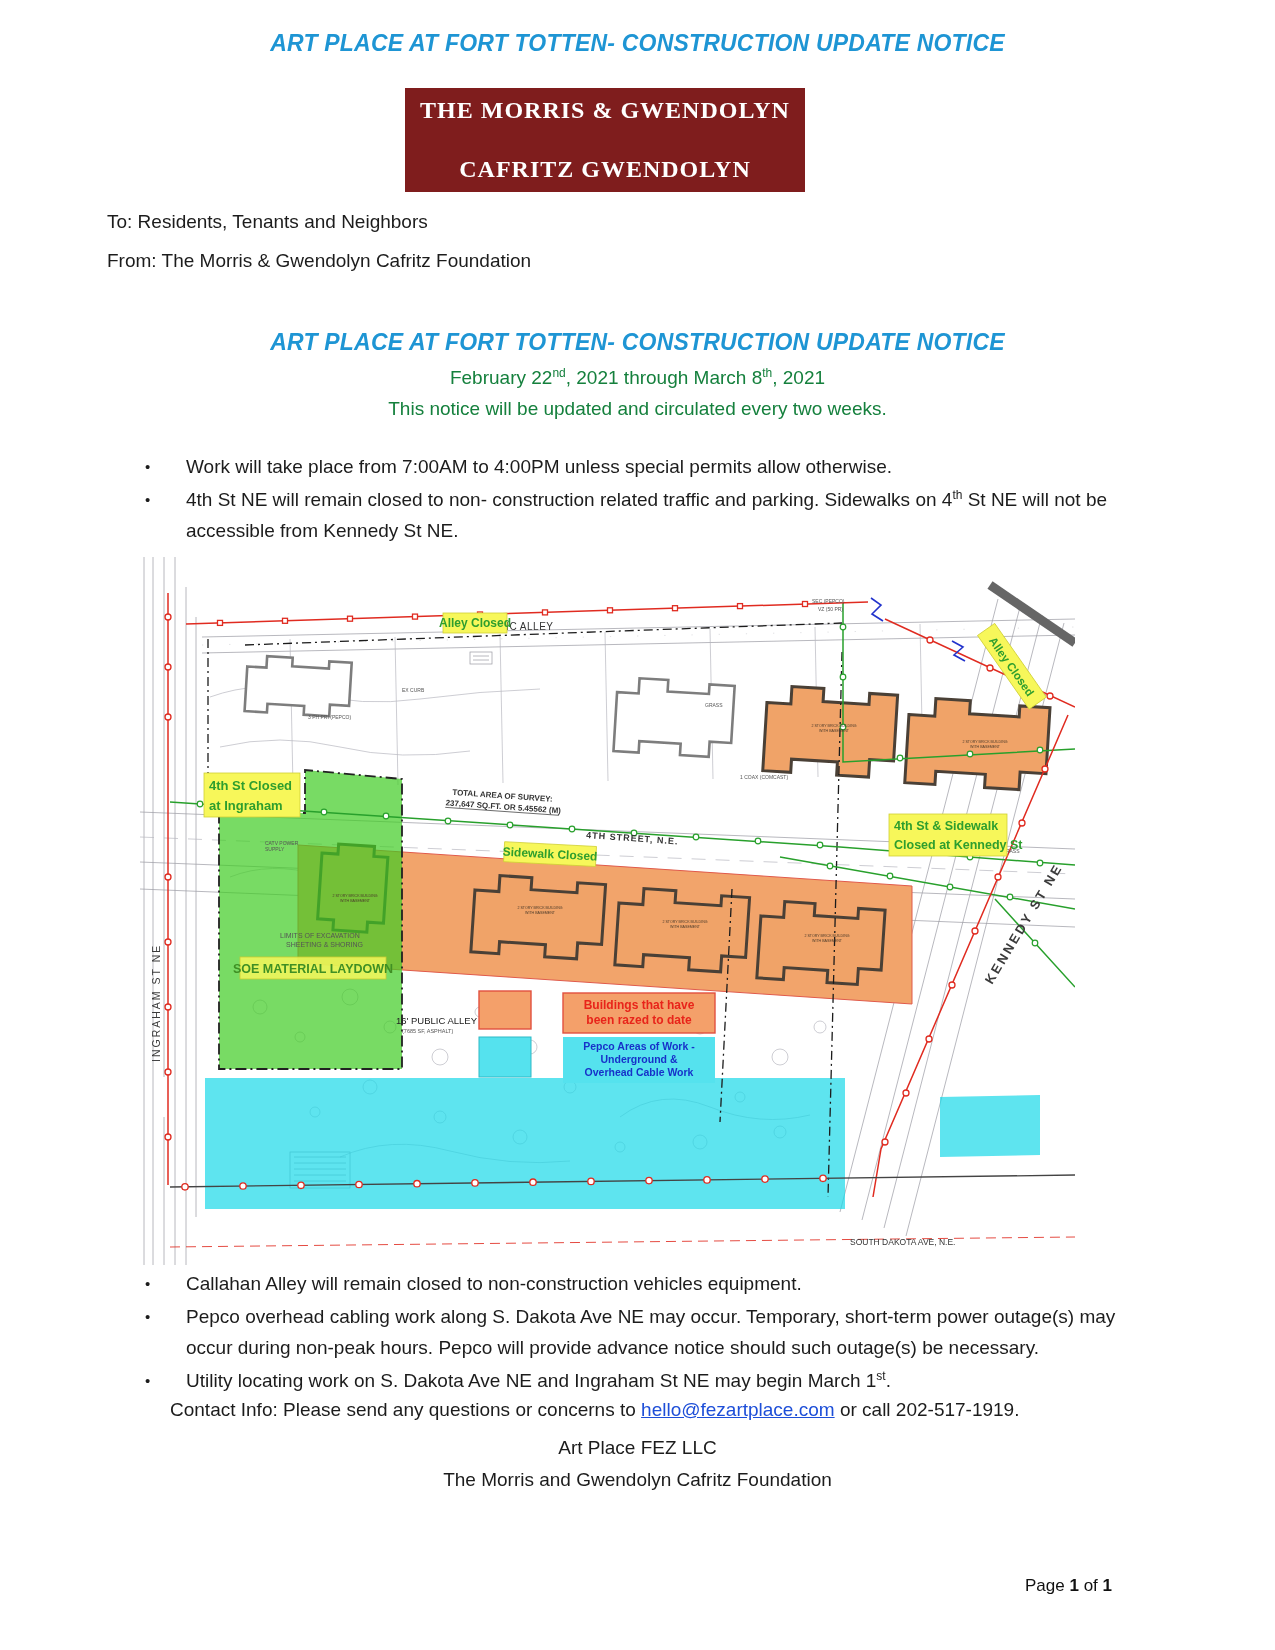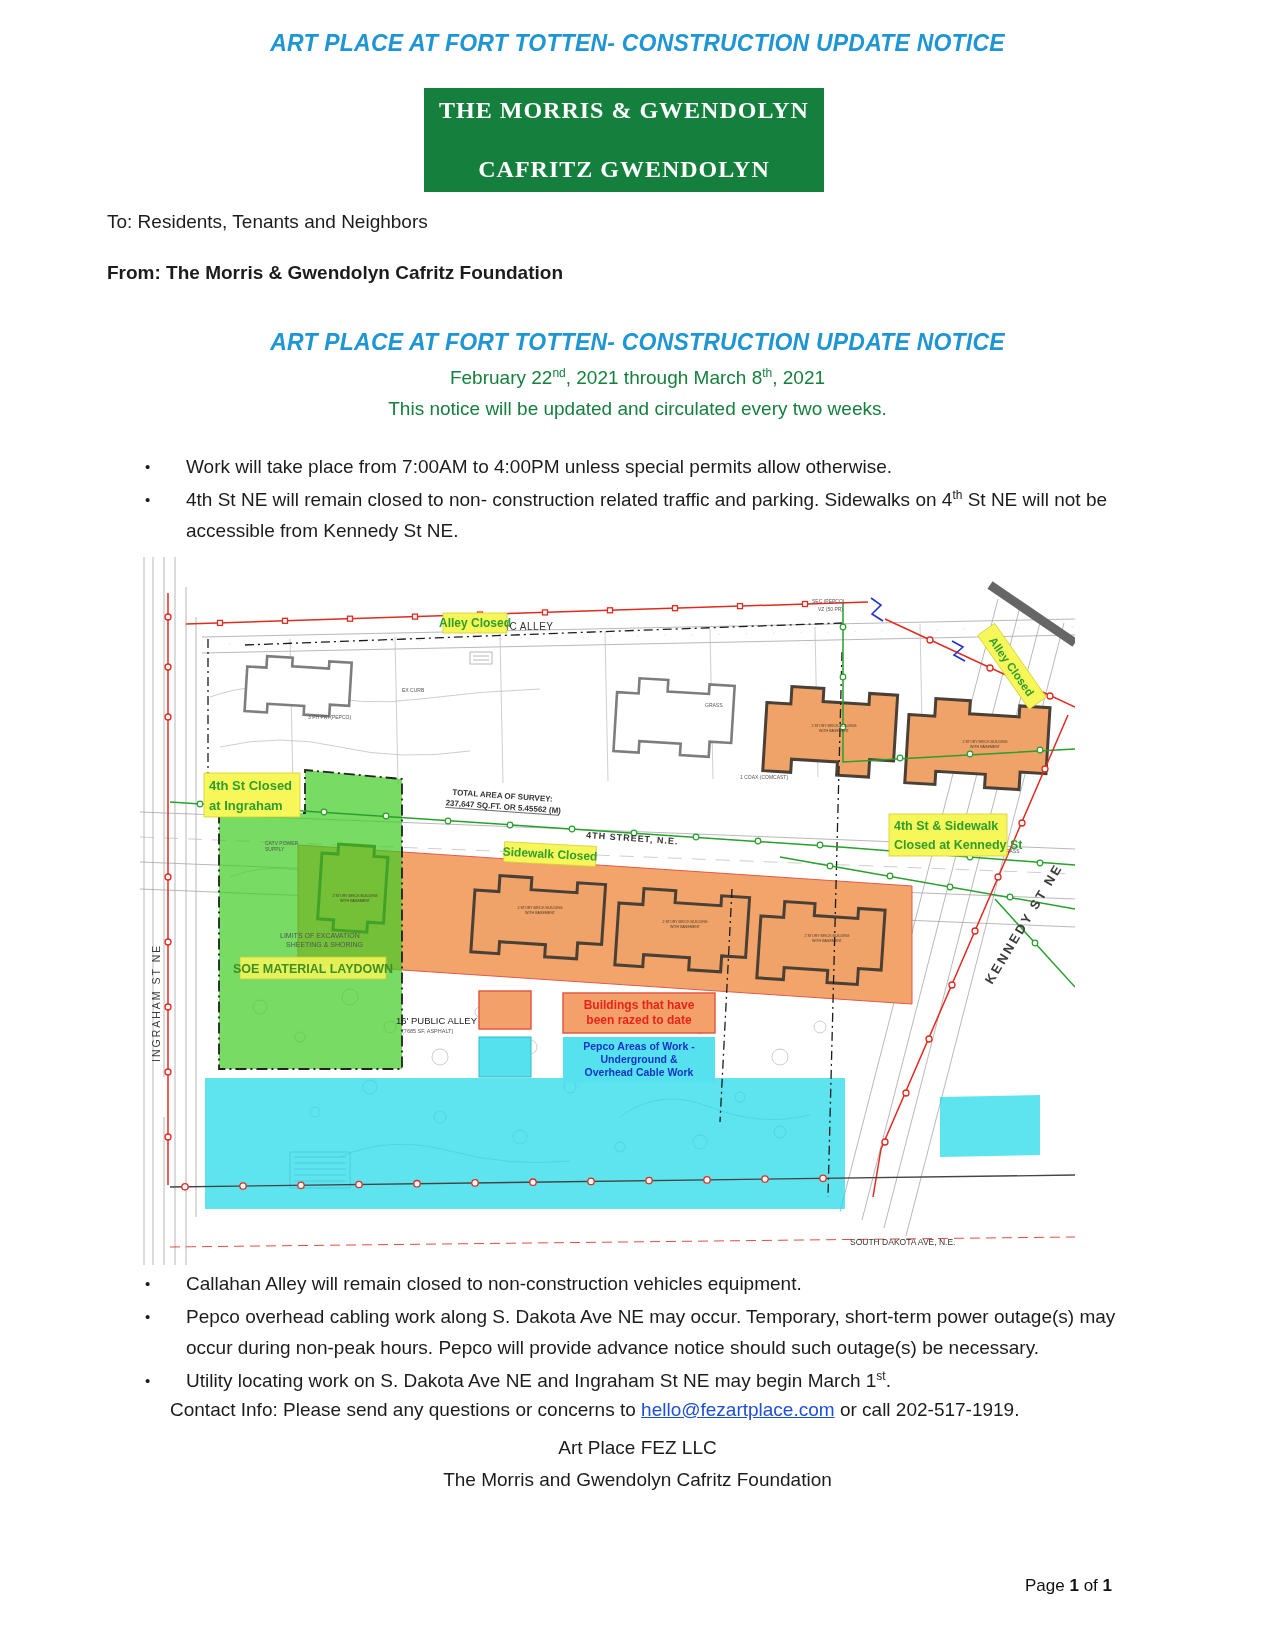--- a/index.html
+++ b/index.html
@@ -3,21 +3,21 @@
 <meta charset="utf-8">
 <style>
   html,body{margin:0;padding:0;background:#e8e8e8;}
   #page{position:relative;width:1275px;height:1650px;background:#ffffff;margin:0 auto;
         font-family:"Liberation Sans",sans-serif;color:#1c1c1c;overflow:hidden;}
   .abs{position:absolute;}
   .ctr{left:0;width:1275px;text-align:center;}
   .h-blue{color:#1e95d4;font-weight:bold;font-size:23px;letter-spacing:.2px;font-style:italic;}
   .blue{color:#15803d;}
   .body-t{font-size:19px;line-height:30px;}
-  #logo-box{left:424px;top:88px;width:400px;height:104px;background:#15803d;
+  #logo-box{left:405px;top:88px;width:400px;height:104px;background:#7f1d1d;
             display:flex;flex-direction:column;justify-content:center;align-items:center;gap:28px;}
   #logo-box .logo-line{color:#ffffff;font-family:"Liberation Serif",serif;font-weight:bold;
             font-size:24px;letter-spacing:1px;line-height:31px;white-space:nowrap;}
   .bullet-row{display:flex;align-items:flex-start;margin-bottom:2px;}
   .bullet-dot{width:35px;flex:0 0 35px;font-size:15px;line-height:31px;}
   .bullet-text{flex:1;font-size:19px;line-height:31px;margin-left:6px;}
   sup{font-size:12px;line-height:0;}
   a.email{color:#1d4ed8;text-decoration:underline;}
   #footer{right:163px;top:1576px;font-size:17px;color:#111;}
   #footer b{font-weight:bold;}
@@ -42,21 +42,21 @@
 <div id="page">
 
   <div class="abs ctr h-blue" style="top:30px;">ART PLACE AT FORT TOTTEN- CONSTRUCTION UPDATE NOTICE</div>
 
   <div class="abs" id="logo-box">
     <div class="logo-line">THE MORRIS &amp; GWENDOLYN</div>
     <div class="logo-line">CAFRITZ GWENDOLYN</div>
   </div>
 
   <div class="abs body-t" style="left:107px;top:207px;">To: Residents, Tenants and Neighbors</div>
-  <div class="abs body-t" style="left:107px;top:258px;font-weight:bold;">From: The Morris &amp; Gwendolyn Cafritz Foundation</div>
+  <div class="abs body-t" style="left:107px;top:246px;">From: The Morris &amp; Gwendolyn Cafritz Foundation</div>
 
   <div class="abs ctr h-blue" style="top:329px;">ART PLACE AT FORT TOTTEN- CONSTRUCTION UPDATE NOTICE</div>
   <div class="abs ctr blue body-t" style="top:363px;"><span>February 22</span><sup>nd</sup><span>, 2021 through March 8</span><sup>th</sup><span>, 2021</span></div>
   <div class="abs ctr blue body-t" style="top:394px;">This notice will be updated and circulated every two weeks.</div>
 
   <div class="abs" style="left:145px;top:451px;width:965px;">
     <div class="bullet-row">
       <div class="bullet-dot">•</div>
       <div class="bullet-text">Work will take place from 7:00AM to 4:00PM unless special permits allow otherwise.</div>
     </div>

